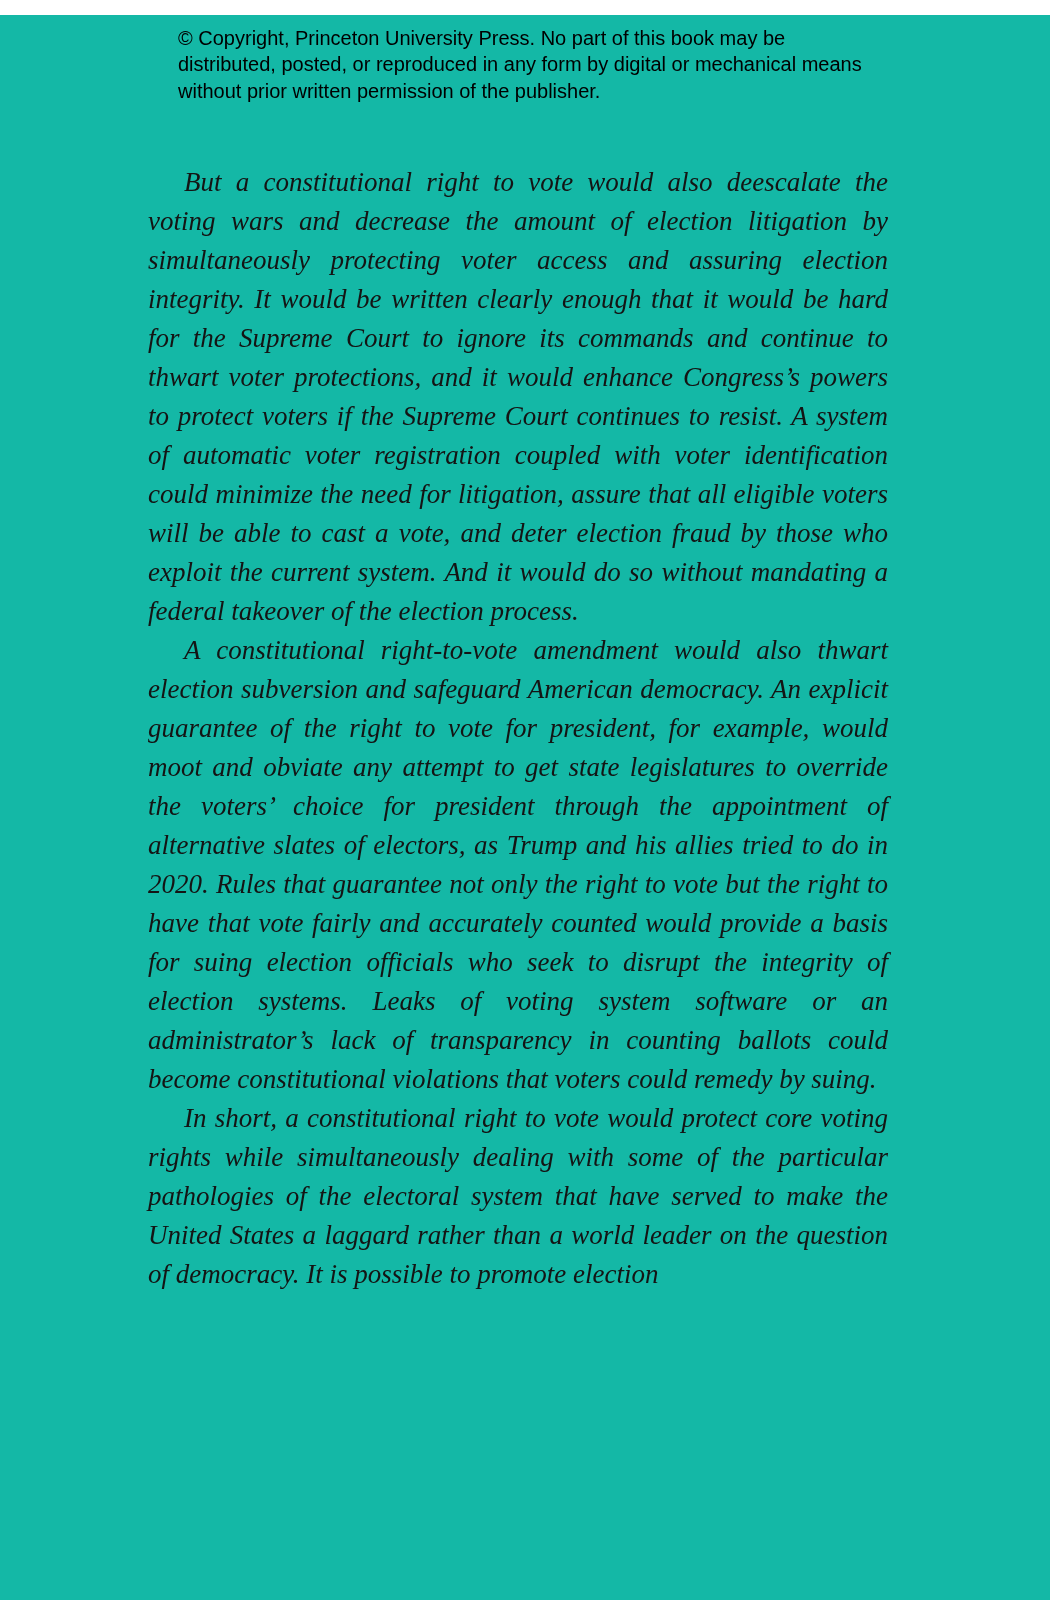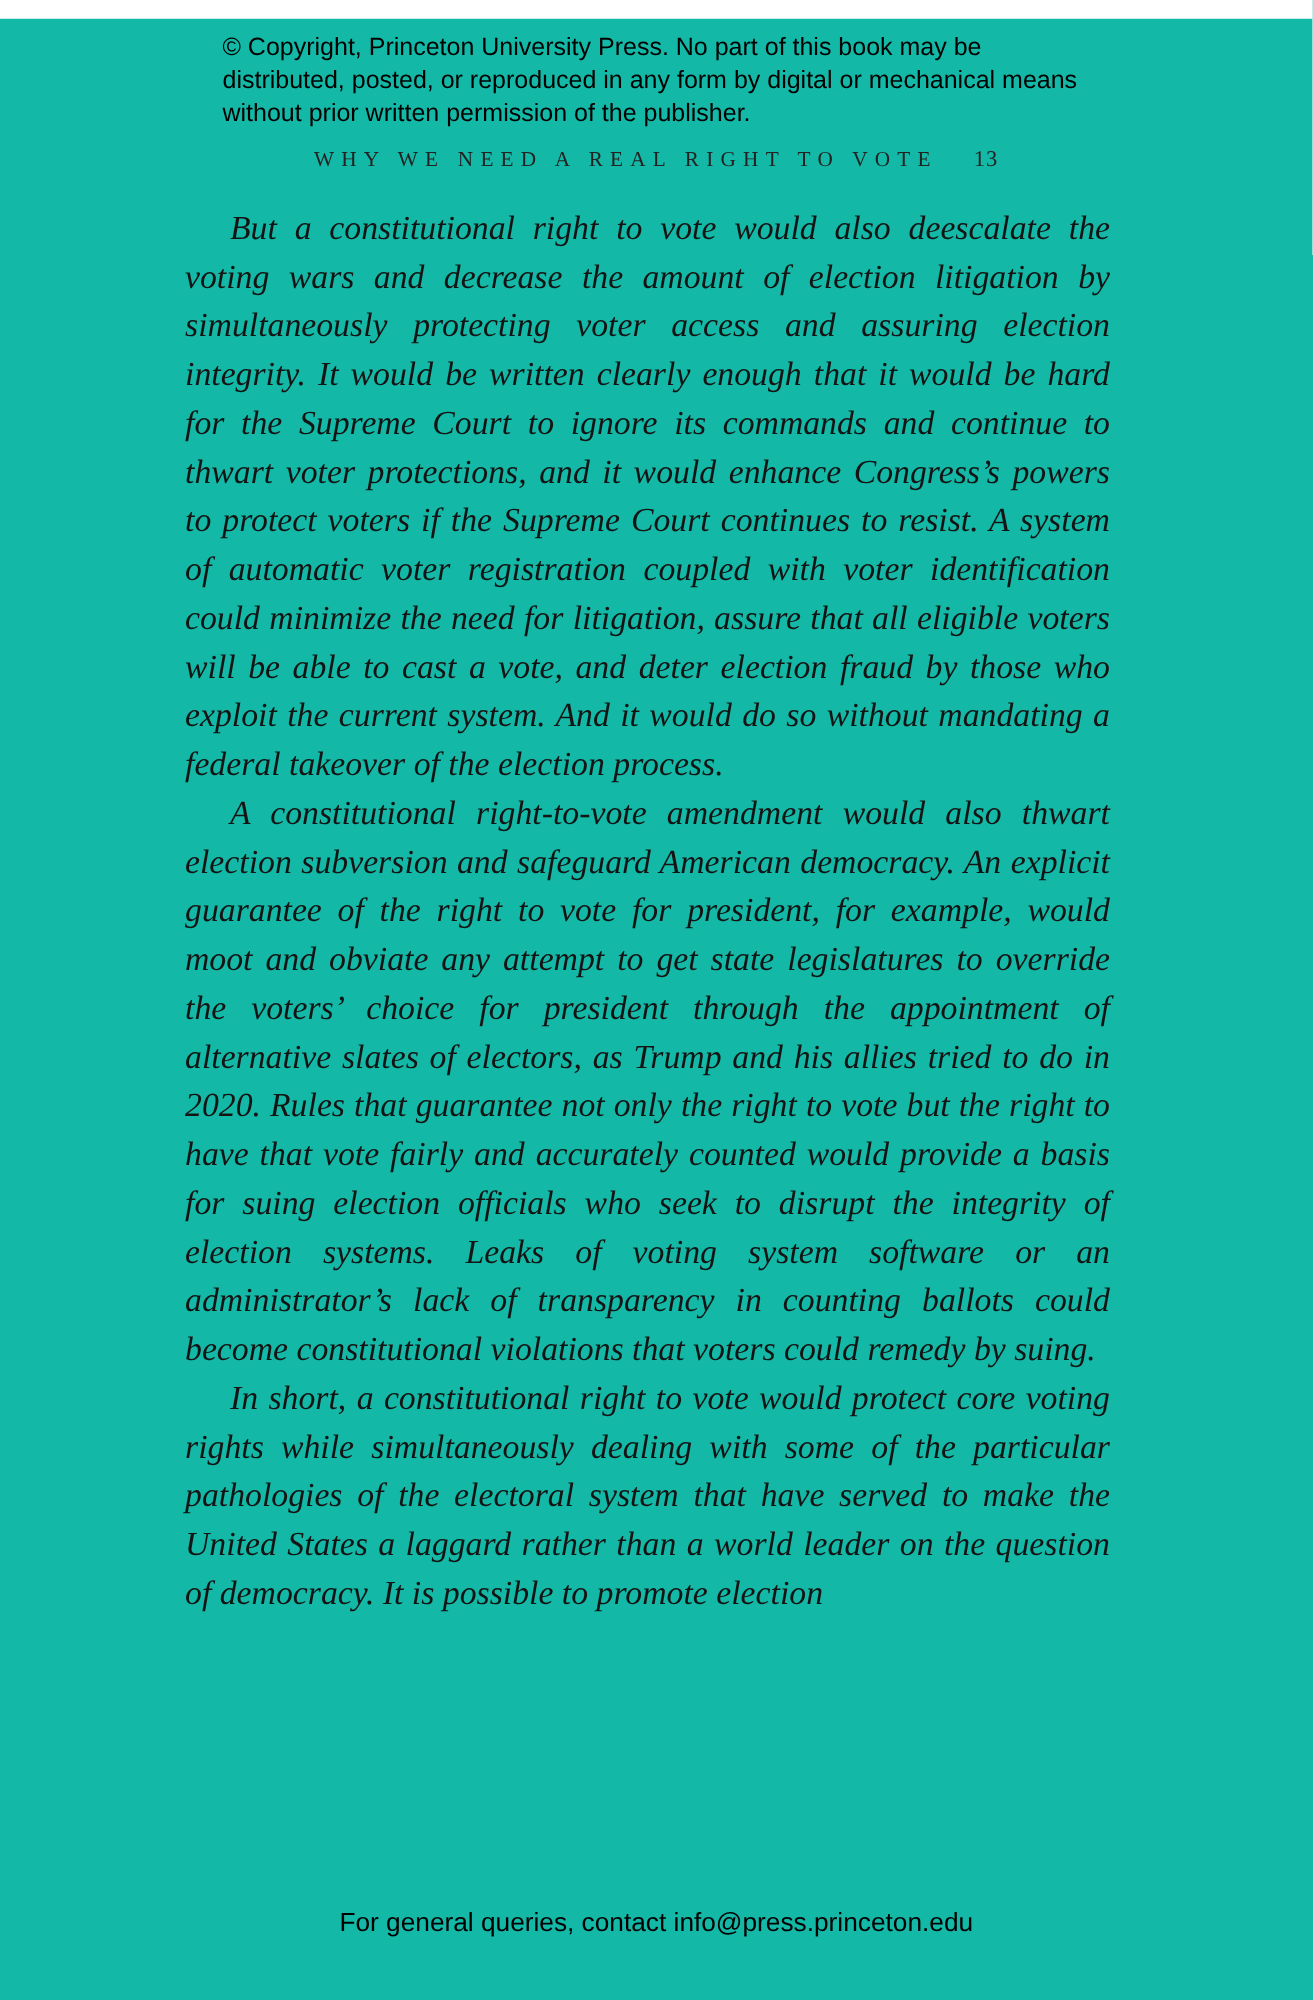--- a/index.html
+++ b/index.html
@@ -74,25 +74,21 @@
     margin: 0;
   }
 </style>
 </head>
 <body>
 
 <div class="page">
 
   <p class="copyright">© Copyright, Princeton University Press. No part of this book may be distributed, posted, or reproduced in any form by digital or mechanical means without prior written permission of the publisher.</p>
 
-  <div class="running-head">
-    <span class="rh-title">WHY WE NEED A REAL RIGHT TO VOTE</span><span class="rh-pagenum">13</span>
-  </div>
 
   <div class="body-text">
     <p>But a constitutional right to vote would also deescalate the voting wars and decrease the amount of election litigation by simultaneously protecting voter access and assuring election integrity. It would be written clearly enough that it would be hard for the Supreme Court to ignore its commands and continue to thwart voter protections, and it would enhance Congress’s powers to protect voters if the Supreme Court continues to resist. A system of automatic voter registration coupled with voter identification could minimize the need for litigation, assure that all eligible voters will be able to cast a vote, and deter election fraud by those who exploit the current system. And it would do so without mandating a federal takeover of the election process.</p>
     <p>A constitutional right-to-vote amendment would also thwart election subversion and safeguard American democracy. An explicit guarantee of the right to vote for president, for example, would moot and obviate any attempt to get state legislatures to override the voters’ choice for president through the appointment of alternative slates of electors, as Trump and his allies tried to do in 2020. Rules that guarantee not only the right to vote but the right to have that vote fairly and accurately counted would provide a basis for suing election officials who seek to disrupt the integrity of election systems. Leaks of voting system software or an administrator’s lack of transparency in counting ballots could become constitutional violations that voters could remedy by suing.</p>
     <p>In short, a constitutional right to vote would protect core voting rights while simultaneously dealing with some of the particular pathologies of the electoral system that have served to make the United States a laggard rather than a world leader on the question of democracy. It is possible to promote election</p>
   </div>
 
-  <p class="page-footer">For general queries, contact info@press.princeton.edu</p>
 
 </div>
 
 </body></html>

